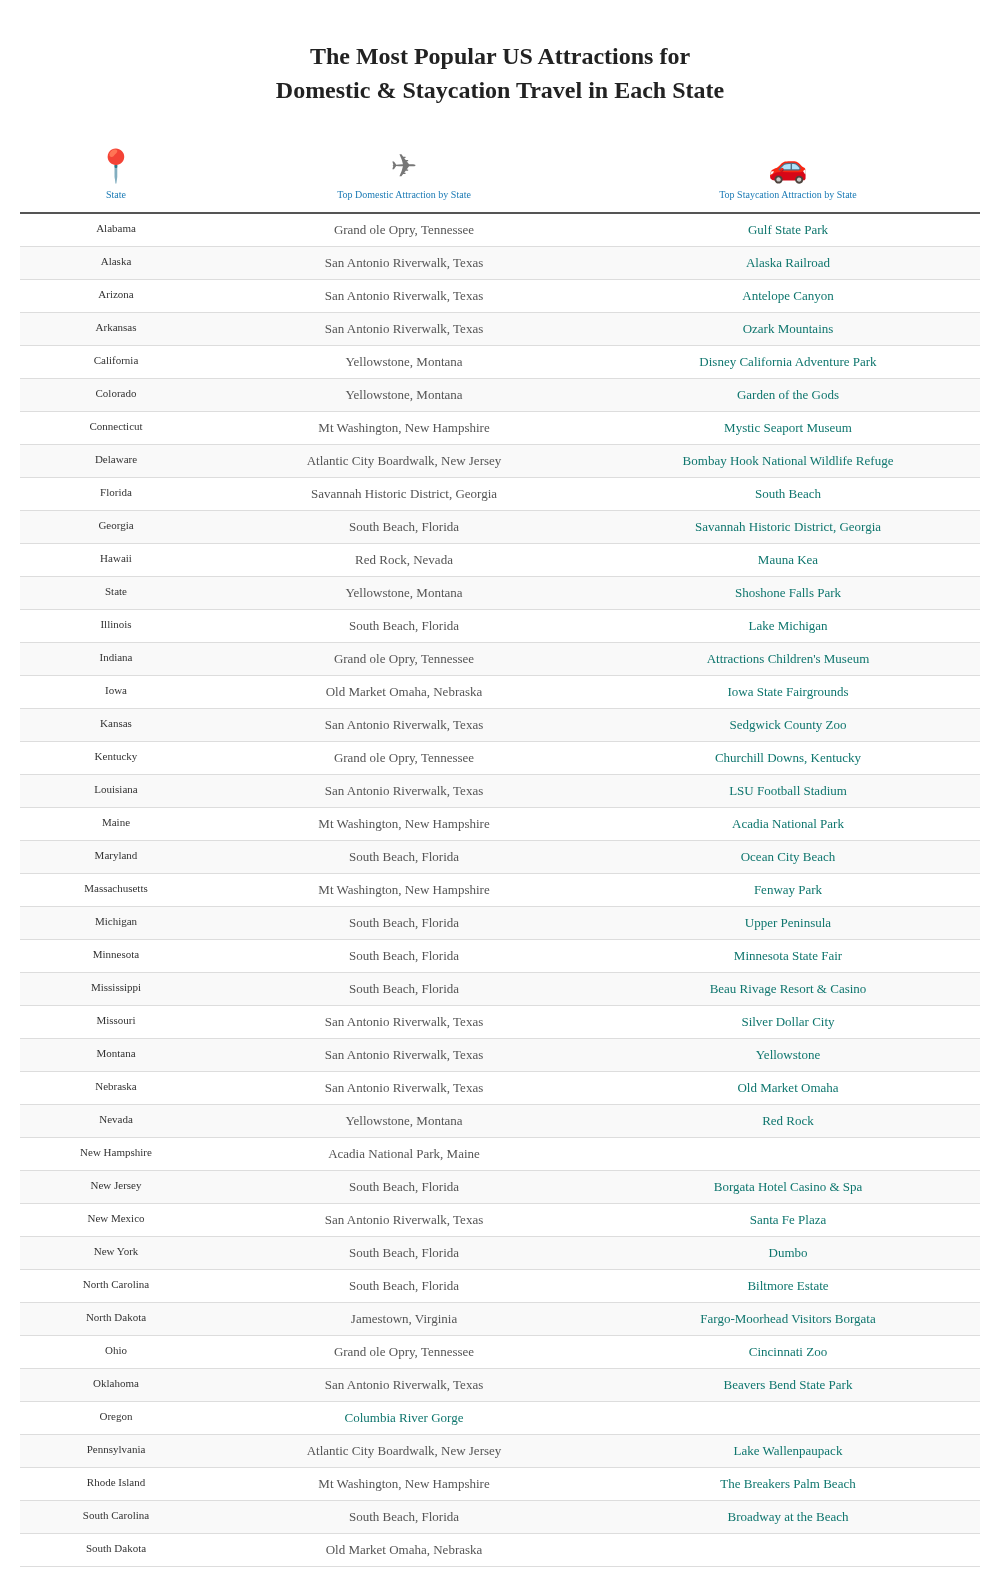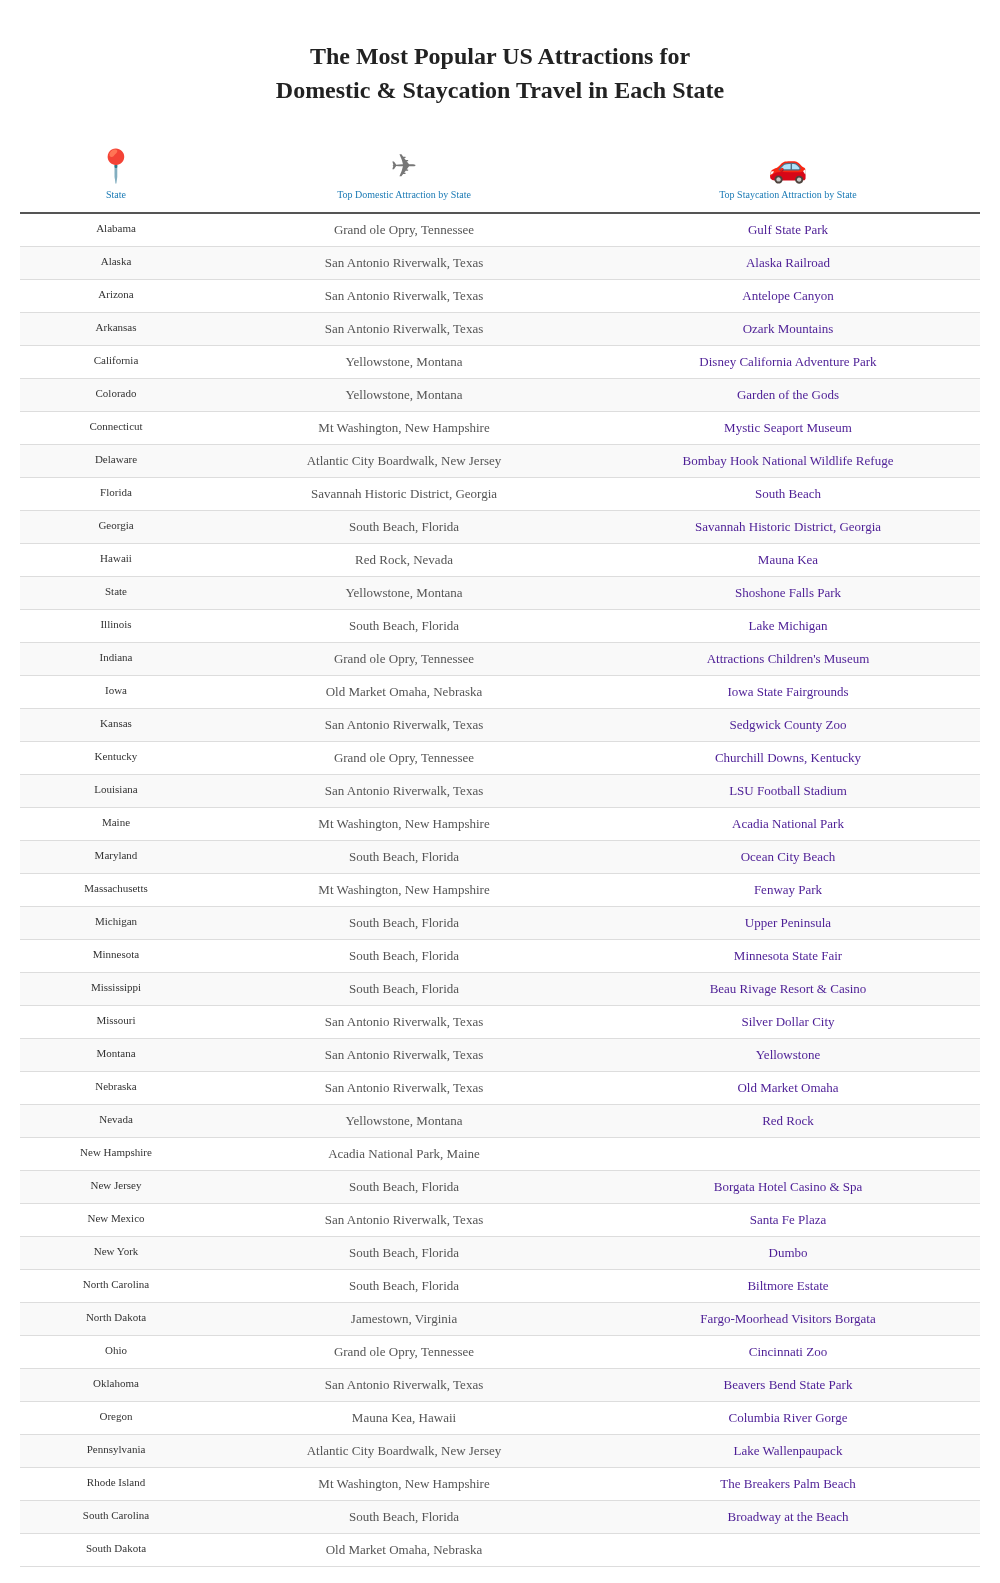--- a/index.html
+++ b/index.html
@@ -70,21 +70,21 @@
       padding: 2px 4px;
     }
     .cell.state-name {
       font-size: 11px;
       color: #333;
     }
     .cell.domestic-val {
       color: #555;
     }
     .cell.staycation-val {
-      color: #4c1d95;
+      color: #0f766e;
     }
   </style>
 </head>
 <body>
 
 <div class="page">
   <h1 class="main-title">
     <span>The Most Popular US Attractions for</span><br>
     <span>Domestic &amp; Staycation Travel in Each State</span>
   </h1>
@@ -281,21 +281,20 @@
       <div class="cell domestic-val col-domestic">Grand ole Opry, Tennessee</div>
       <div class="cell staycation-val col-staycation">Cincinnati Zoo</div>
     </div>
         <div class="data-row">
       <div class="cell state-name col-state">Oklahoma</div>
       <div class="cell domestic-val col-domestic">San Antonio Riverwalk, Texas</div>
       <div class="cell staycation-val col-staycation">Beavers Bend State Park</div>
     </div>
         <div class="data-row">
       <div class="cell state-name col-state">Oregon</div>
-      <div class="cell domestic-val col-domestic">Mauna Kea, Hawaii</div>
       <div class="cell staycation-val col-staycation">Columbia River Gorge</div>
     </div>
         <div class="data-row">
       <div class="cell state-name col-state">Pennsylvania</div>
       <div class="cell domestic-val col-domestic">Atlantic City Boardwalk, New Jersey</div>
       <div class="cell staycation-val col-staycation">Lake Wallenpaupack</div>
     </div>
         <div class="data-row">
       <div class="cell state-name col-state">Rhode Island</div>
       <div class="cell domestic-val col-domestic">Mt Washington, New Hampshire</div>

